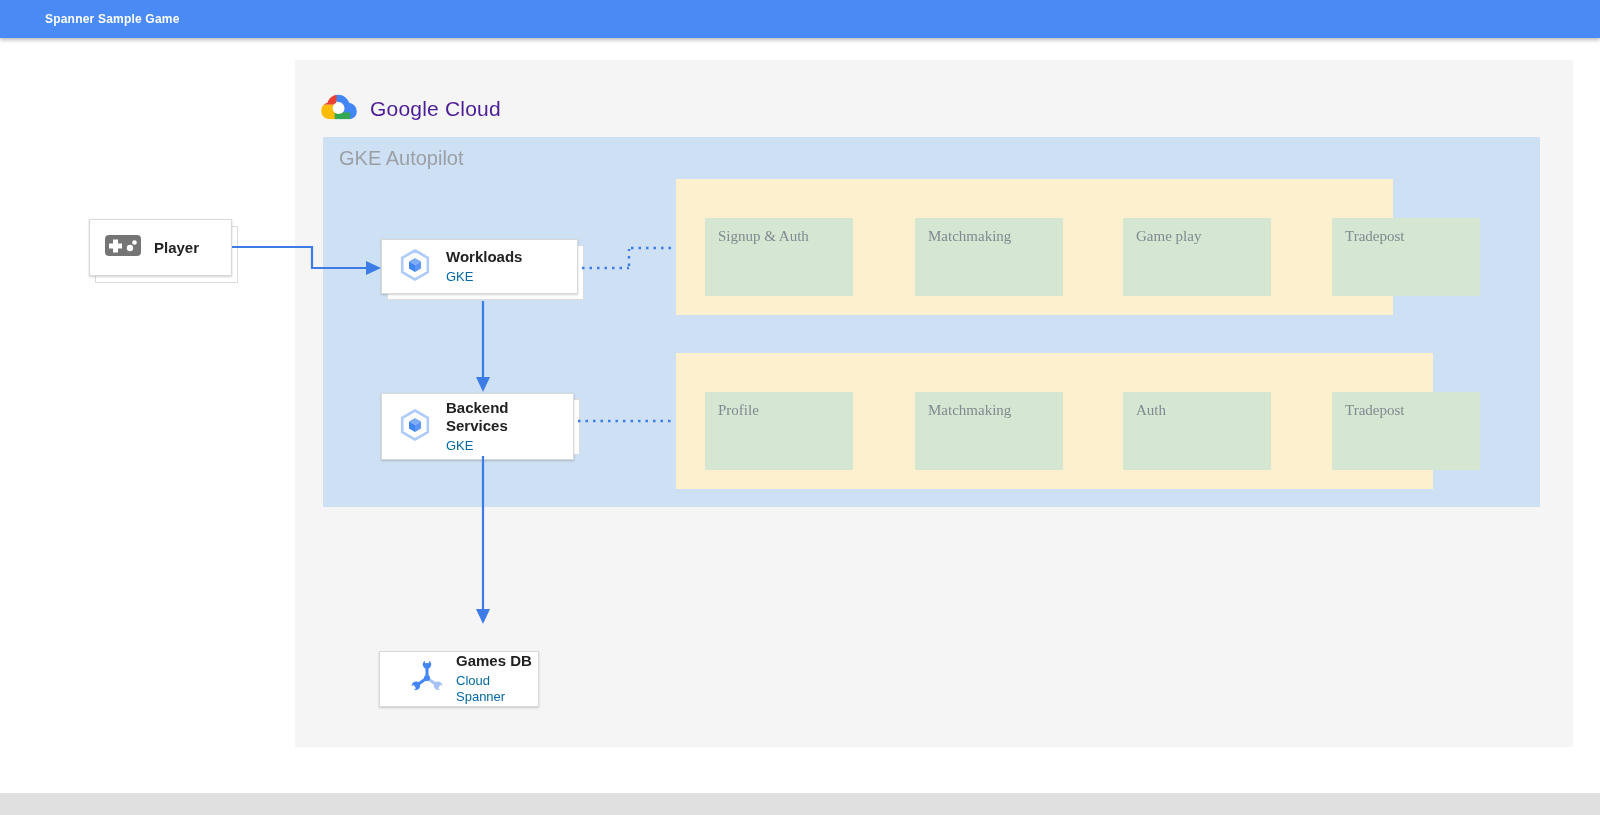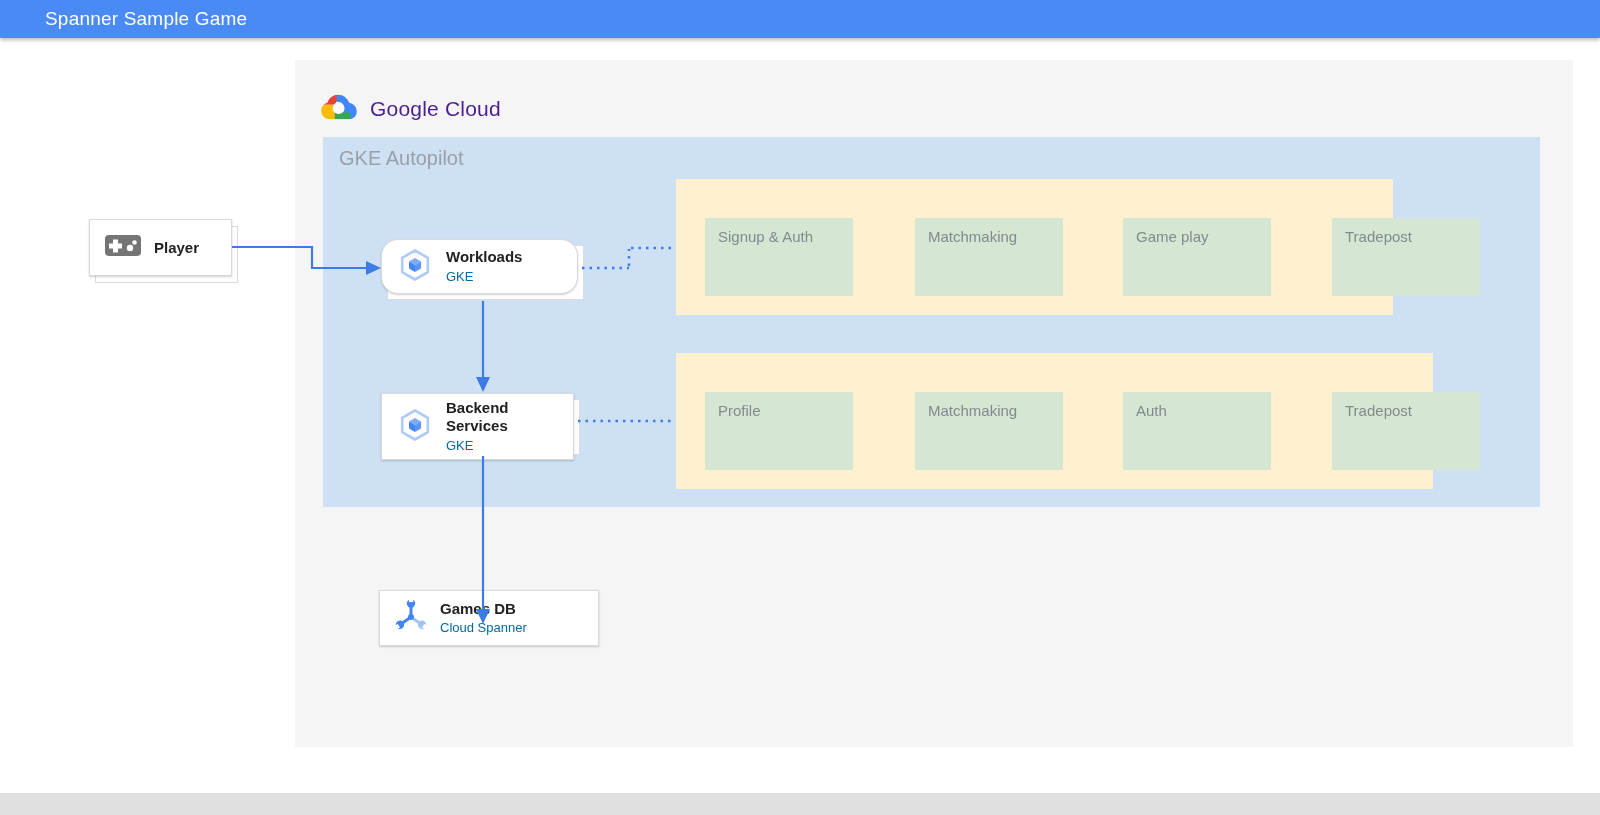--- a/index.html
+++ b/index.html
@@ -2,36 +2,36 @@
 <html><head>
 <meta charset="utf-8">
 <style>
   html,body{margin:0;padding:0;background:#ffffff;}
   body{font-family:"Liberation Sans","DejaVu Sans",sans-serif;}
   .screen{position:relative;width:1600px;height:815px;background:#ffffff;overflow:hidden;}
 
   
   .app-header{position:absolute;left:0;top:0;width:1600px;height:38px;background:#4A8AF4;
     box-shadow:0 2px 4px rgba(0,0,0,0.28);display:flex;align-items:center;}
-  .app-title{color:#ffffff;font-size:19px;font-weight:400;letter-spacing:.2px;margin-left:45px;}
+  .app-title{color:#ffffff;font-size:12px;font-weight:700;letter-spacing:.2px;margin-left:45px;}
 
   
   .content-area{position:absolute;left:295px;top:60px;width:1278px;height:687px;background:#F5F5F6;}
 
   
   .gc-logo{position:absolute;left:23px;top:32px;display:flex;align-items:center;}
   .gc-logo svg{display:block;}
   .gc-wordmark{font-size:21px;color:#4c1d95;margin-left:10px;letter-spacing:.2px;}
 
   
   .gke-box{position:absolute;left:28px;top:77px;width:1217px;height:370px;background:#CEE0F3;}
   .gke-label{position:absolute;left:16px;top:10px;font-size:20px;color:#9AA0A6;}
 
   
-  .svc-group{position:absolute;width:717px;height:136px;background:#FCF0CF;}
+  .svc-group{position:absolute;width:717px;height:136px;background:#FCF0CF;font-family:Liberation Serif, serif;}
   .svc-box{position:absolute;top:39px;width:148px;height:78px;background:#D5E7D3;}
   .svc-box span{display:block;padding:10px 0 0 13px;font-size:15px;color:#82898F;}
 
   
   .card{position:absolute;background:#ffffff;border:1px solid #D9D9D9;
     box-shadow:0 1px 2px rgba(0,0,0,0.18);display:flex;align-items:center;box-sizing:border-box;}
   .card-back{position:absolute;background:#ffffff;border:1px solid #DADCE0;box-sizing:border-box;}
   .card .icon{flex:0 0 auto;margin-left:15px;}
   .card .txt{margin-left:13px;line-height:1.25;}
   .card .title{font-size:15px;color:#212121;font-weight:700;}
@@ -114,21 +114,21 @@
         <rect x="0" y="0" width="36" height="21" rx="4" fill="#757575"></rect>
         <path fill="#ffffff" d="M8 4.5h5v4h4v5h-4v4H8v-4H4v-5h4z"></path>
         <circle cx="25" cy="13" r="3.2" fill="#ffffff"></circle>
         <circle cx="29.5" cy="7.5" r="2.3" fill="#ffffff"></circle>
       </svg>
     </span>
     <span class="txt"><span class="title normal">Player</span></span>
   </div>
 
   <div class="card-back" style="left:387px;top:245px;width:197px;height:55px;"></div>
-  <div class="card" style="left:381px;top:239px;width:197px;height:55px;border-radius:17px;">
+  <div class="card" style="left:381px;top:239px;width:197px;height:55px;">
     <span class="icon">
       <svg width="36" height="36" viewBox="0 0 36 36">
         <polygon points="18,3.5 30.8,10.8 30.8,25.2 18,32.5 5.2,25.2 5.2,10.8" fill="none" stroke="#AECBFA" stroke-width="2.6" stroke-linejoin="round"></polygon>
         <polygon points="18,11 24,14.5 18,18 12,14.5" fill="#7BAAF7"></polygon>
         <polygon points="12,14.5 18,18 18,25 12,21.5" fill="#4285F4"></polygon>
         <polygon points="24,14.5 18,18 18,25 24,21.5" fill="#5C95F5"></polygon>
       </svg>
     </span>
     <span class="txt">
       <span class="title" style="display:block;">Workloads</span>
@@ -145,21 +145,21 @@
         <polygon points="12,14.5 18,18 18,25 12,21.5" fill="#4285F4"></polygon>
         <polygon points="24,14.5 18,18 18,25 24,21.5" fill="#5C95F5"></polygon>
       </svg>
     </span>
     <span class="txt">
       <span class="title" style="display:block;">Backend Services</span>
       <span class="sub" style="display:block;">GKE</span>
     </span>
   </div>
 
-  <div class="card" style="left:379px;top:590px;width:220px;height:56px;">
+  <div class="card" style="left:379px;top:651px;width:160px;height:56px;padding-left:16px;">
     <span class="icon">
       <svg width="32" height="36" viewBox="0 0 32 36">
         <g>
           <g transform="translate(16,19)">
 
             <g fill="#4285F4">
               <rect x="-1.5" y="-14" width="3" height="15" rx="1.5"></rect>
               <circle cx="0" cy="-13.5" r="4.2"></circle>
             </g>
             <rect x="-2.1" y="-19.5" width="4.2" height="4.6" fill="#ffffff"></rect>

